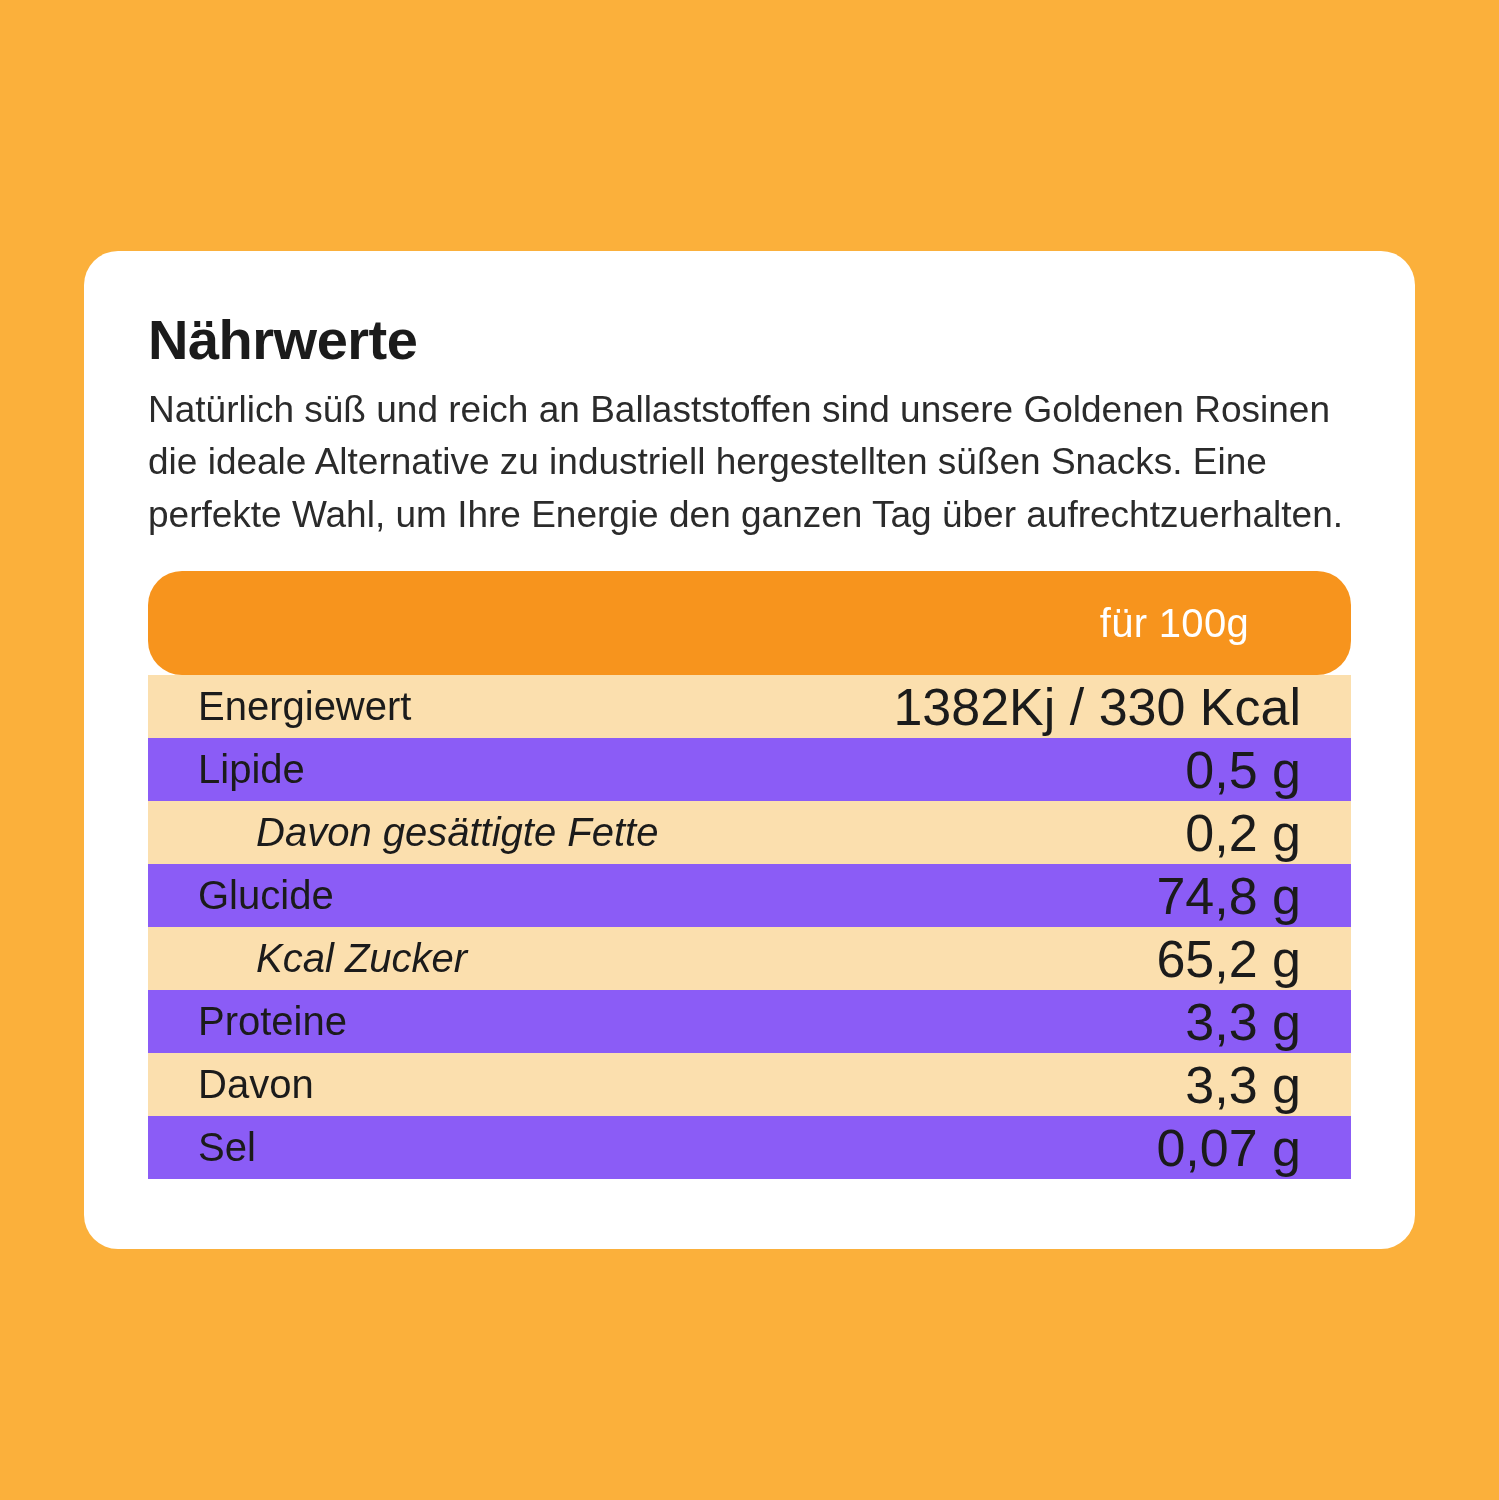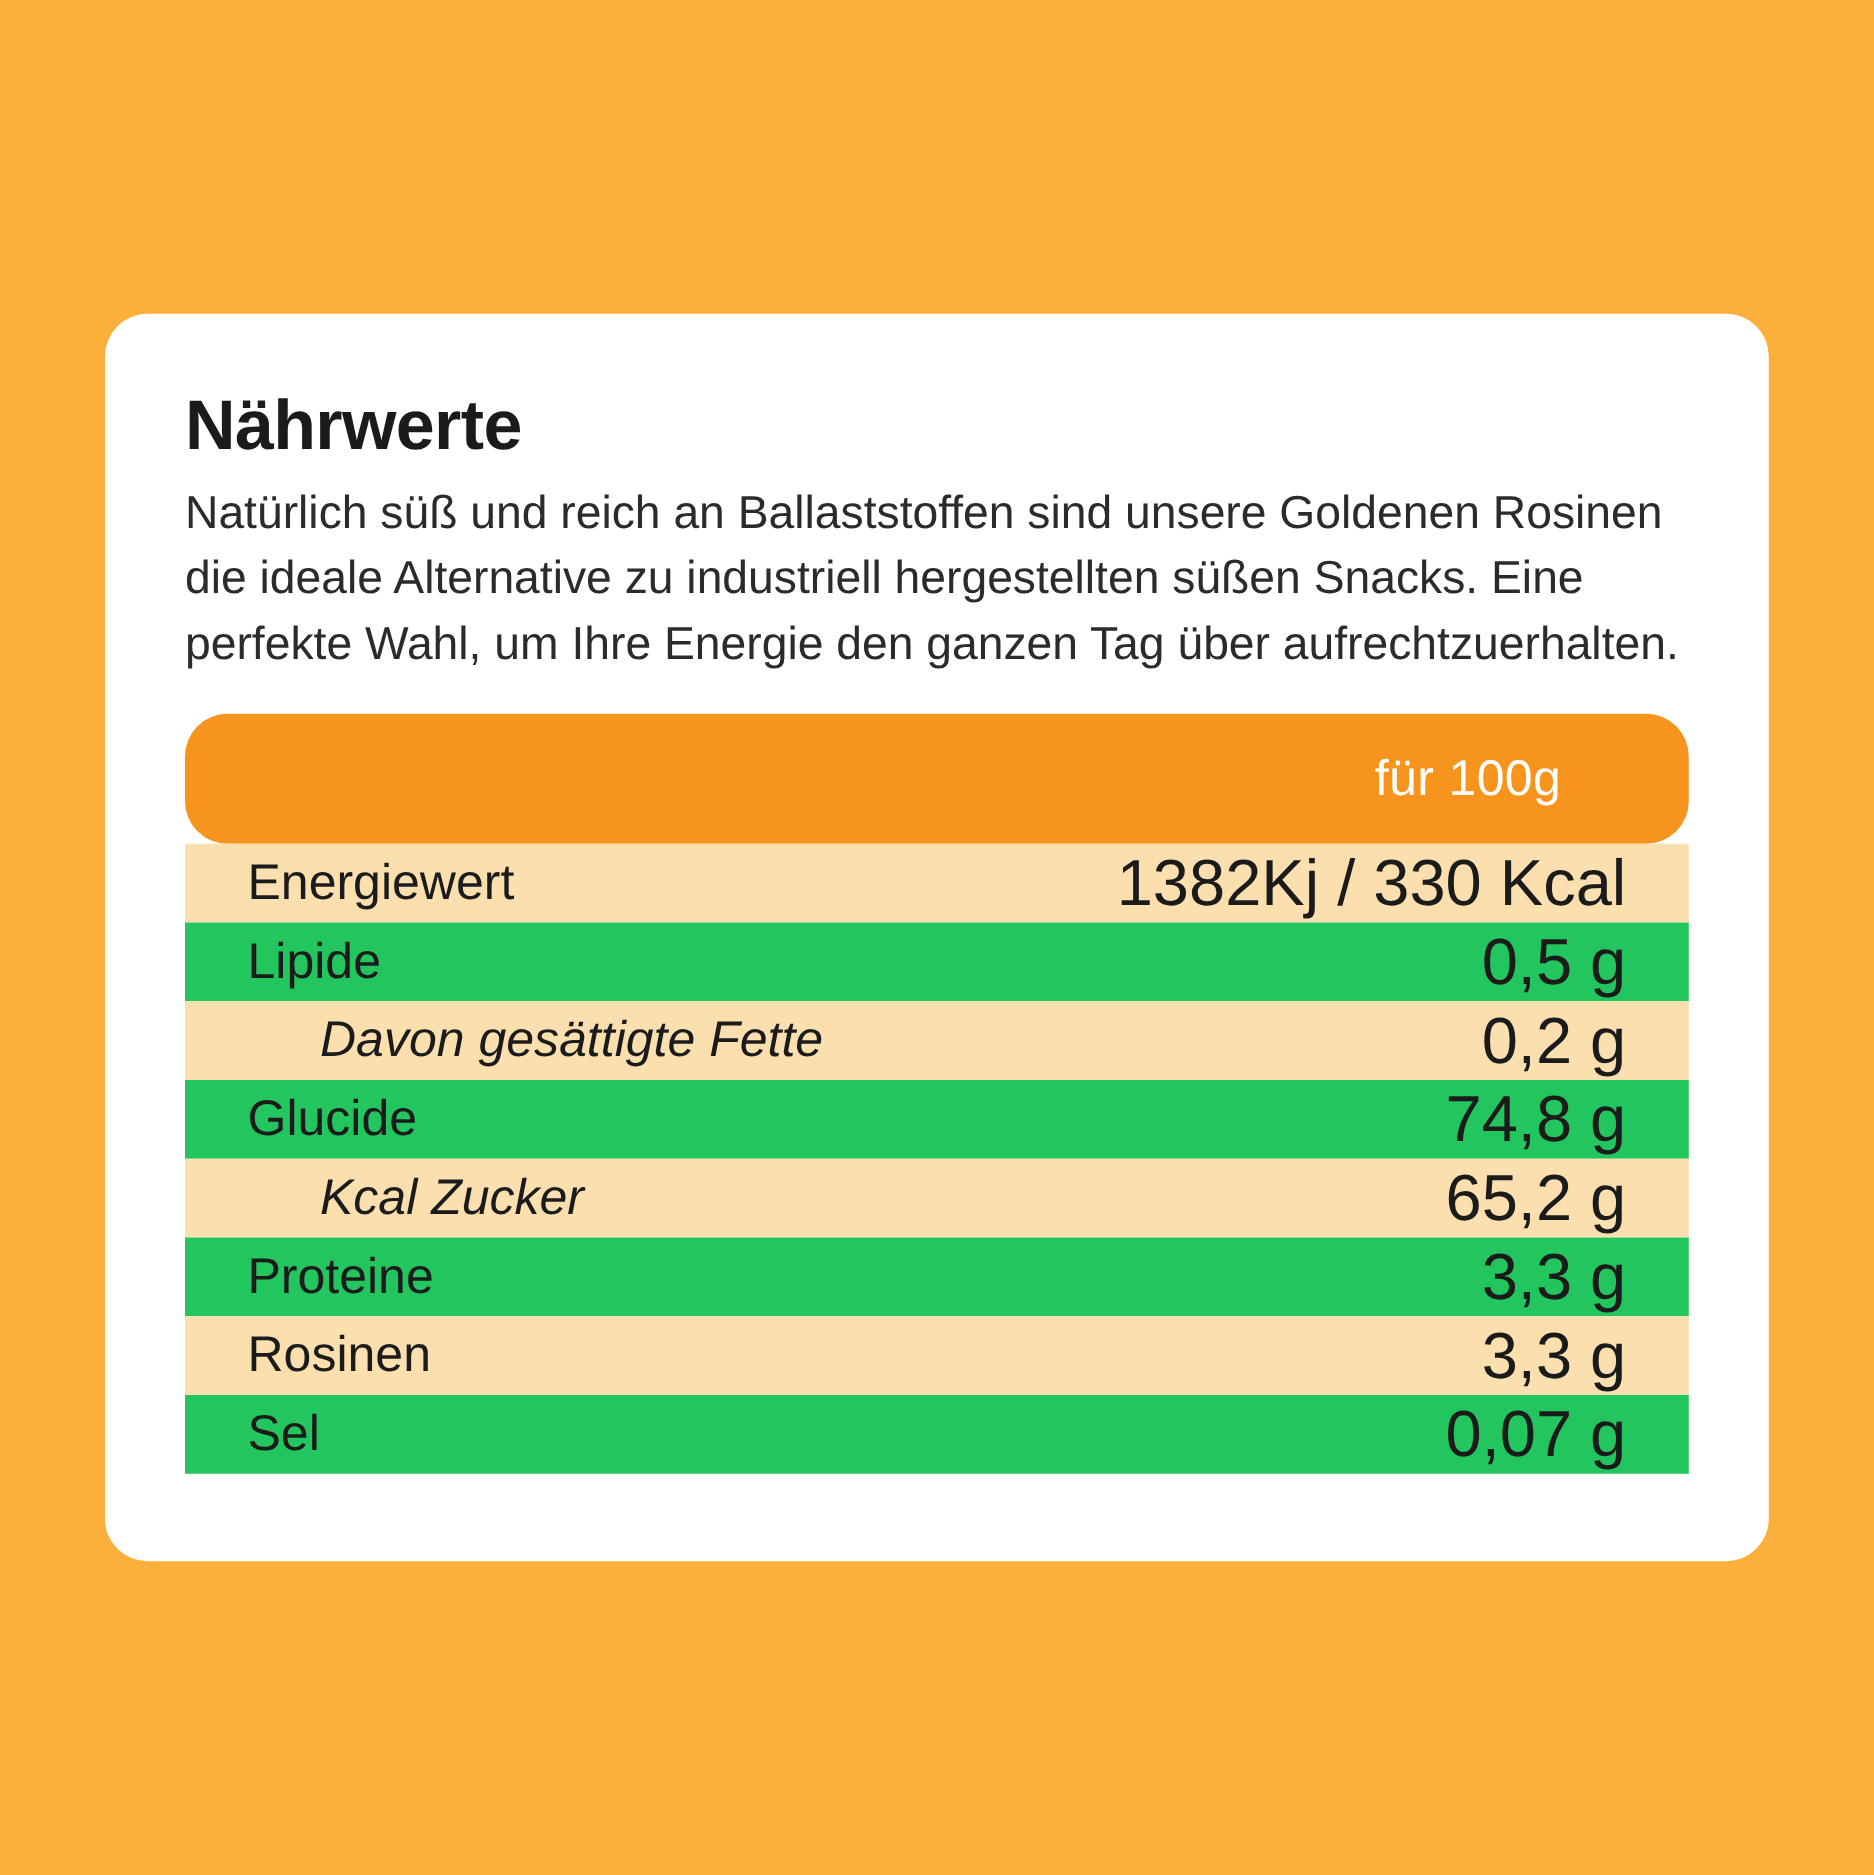--- a/index.html
+++ b/index.html
@@ -71,21 +71,21 @@
     align-items: center;
     justify-content: space-between;
     height: 63px;
     padding: 0 40px 0 50px;
     box-sizing: border-box;
   }
   .row.odd {
     background: #FBDFAE;
   }
   .row.even {
-    background: #22c55e;
+    background: #8b5cf6;
   }
   .row .label {
     font-size: 40px;
     color: #1b1b1b;
   }
   .row .label.sub {
     font-style: italic;
     padding-left: 58px;
   }
   .row .value {
@@ -138,21 +138,21 @@
         <span class="label sub">Kcal Zucker</span>
         <span class="value">65,2 g</span>
       </div>
 
       <div class="row even">
         <span class="label">Proteine</span>
         <span class="value">3,3 g</span>
       </div>
 
       <div class="row odd">
-        <span class="label">Rosinen</span>
+        <span class="label">Davon</span>
         <span class="value">3,3 g</span>
       </div>
 
       <div class="row even">
         <span class="label">Sel</span>
         <span class="value">0,07 g</span>
       </div>
 
     </div>
   </div>

